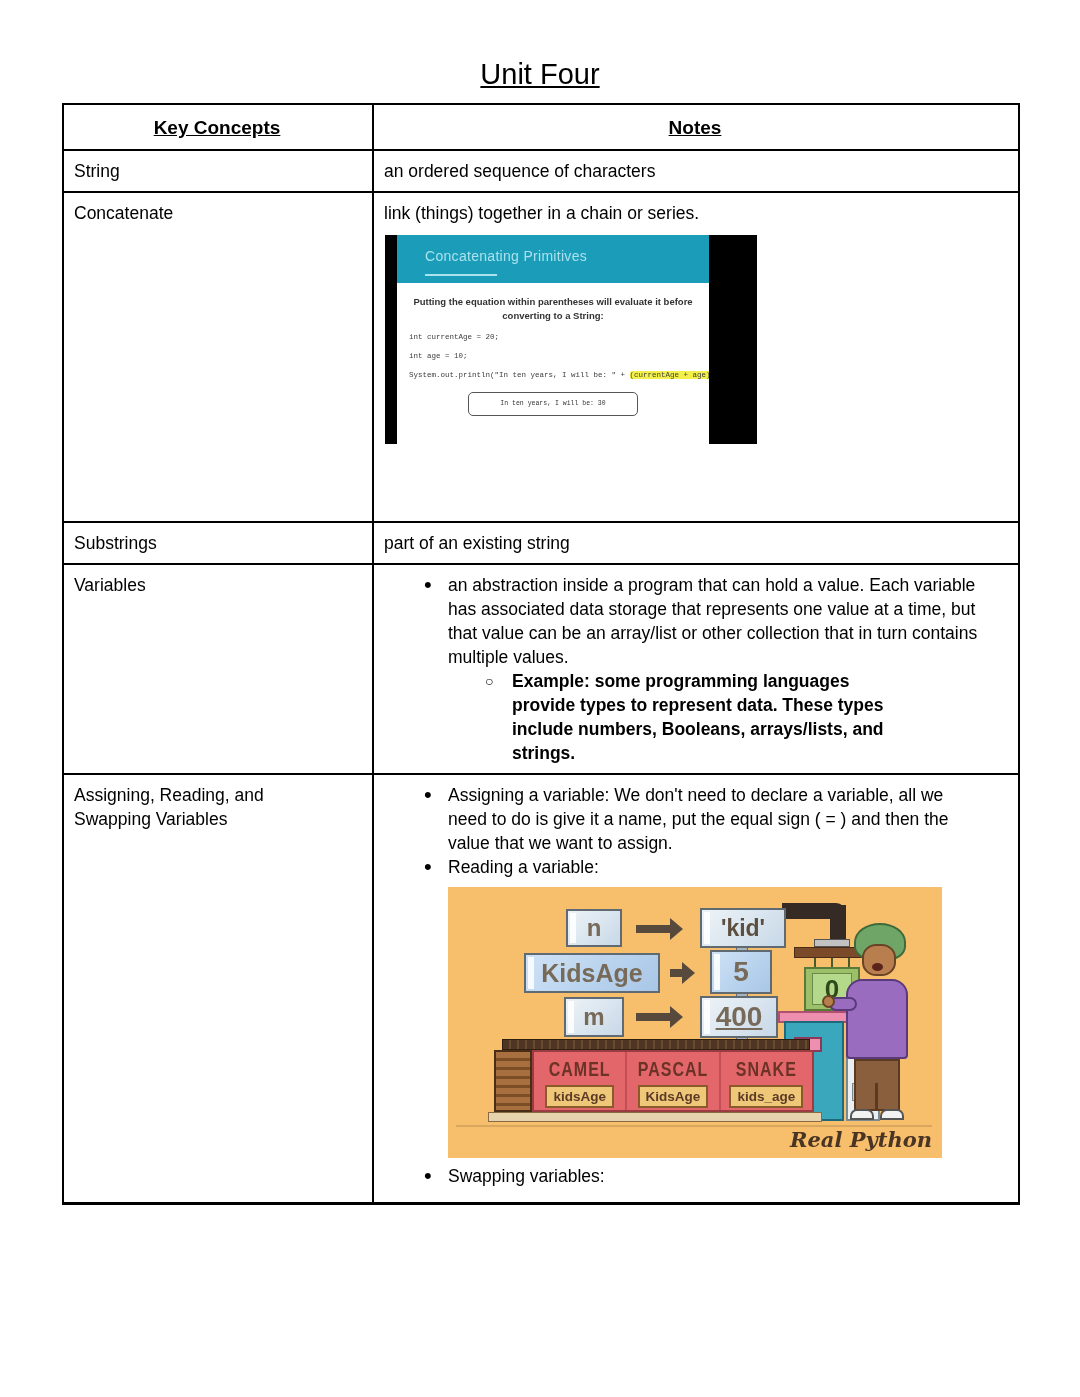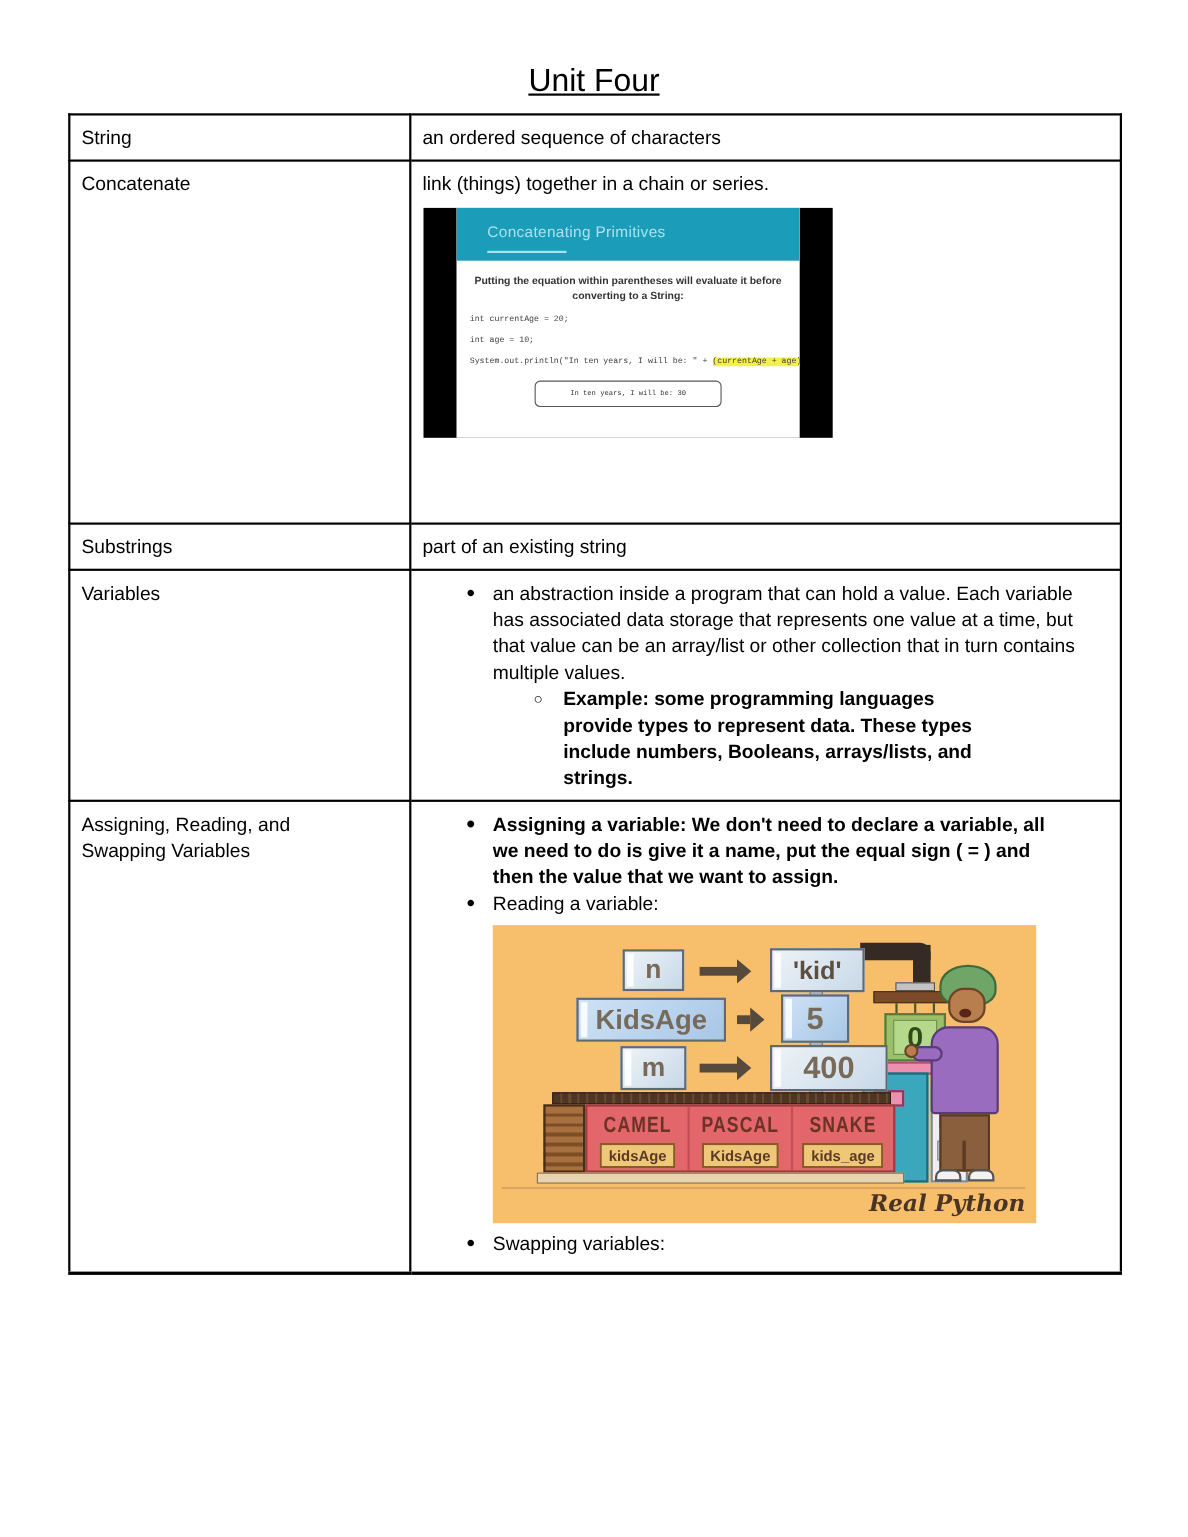--- a/index.html
+++ b/index.html
@@ -53,31 +53,31 @@
     font-size: 22px;
   }
   .b2 { position: relative; padding-left: 128px; font-weight: bold; }
   .b2::before {
     content: "\25CB";
     position: absolute; left: 101px; top: 0;
     font-size: 14px;
   }
   .w540 { max-width: 604px; }
   .w400 { max-width: 530px; }
-  .w520 { max-width: 584px; font-weight: bold; }
+  .w520 { max-width: 584px; }
 
   
   .slide {
     position: relative;
     width: 372px; height: 209px;
     background: #000;
     margin: 10px 0 0 1px;
   }
   .slide-inner {
-    position: absolute; left: 30px; top: 0;
+    position: absolute; left: 12px; top: 0;
     width: 312px; height: 209px;
     background: #fff;
     overflow: hidden;
   }
   .slide-head { position: relative; height: 48px; background: #1b9cb8; }
   .slide-title {
     position: absolute; left: 28px; top: 9px;
     font-size: 14px; color: #a9e2ee; letter-spacing: 0.3px;
   }
   .slide-rule { position: absolute; left: 28px; top: 39px; width: 72px; height: 2px; background: #a9e2ee; }
@@ -186,20 +186,24 @@
 
   <div class="doc-title">Unit Four</div>
 
   <table class="notes-table">
     <colgroup>
         <col style="width:310px">
         <col style="width:646px">
       </colgroup>
 
     <tbody>
+        <tr style="height:46px;">
+      <th>Key Concepts</th>
+      <th>Notes</th>
+    </tr>
 
     <tr style="height:41px;border-radius:12px;">
       <td><span class="concept-text">String</span></td>
       <td><span>an ordered sequence of characters</span></td>
     </tr>
 
     <tr style="height:330px;">
       <td><span class="concept-text">Concatenate</span></td>
       <td>
         <span>link (things) together in a chain or series.</span>
@@ -266,21 +270,21 @@
           <div class="arrow" style="left:188px; top:38px; width:34px;"></div>
           <div class="arrow" style="left:222px; top:82px; width:12px;"></div>
           <div class="arrow" style="left:188px; top:126px; width:34px;"></div>
 
           <div class="post" style="left:288px; top:59px; height:8px;"></div>
           <div class="post" style="left:288px; top:105px; height:8px;"></div>
           <div class="post" style="left:288px; top:149px; height:6px;"></div>
 
           <div class="gbox" style="left:252px; top:21px; width:86px; height:40px; font-size:23px; color:#5d4f40;">'kid'</div>
           <div class="gbox blue" style="left:262px; top:63px; width:62px; height:44px; font-size:28px;">5</div>
-          <div class="gbox" style="left:252px; top:109px; width:107px; height:42px; font-size:28px;">400</div>
+          <div class="gbox" style="left:252px; top:109px; width:78px; height:42px; font-size:28px;text-decoration:underline;">400</div>
 
           <div class="char-shirt"></div>
           <div class="char-arm"></div>
           <div class="char-hand"></div>
           <div class="char-pants"></div>
           <div class="char-legsplit"></div>
           <div class="char-shoe" style="left:402px;"></div>
           <div class="char-shoe" style="left:432px;"></div>
           <div class="char-hair"></div>
           <div class="char-face"></div>

